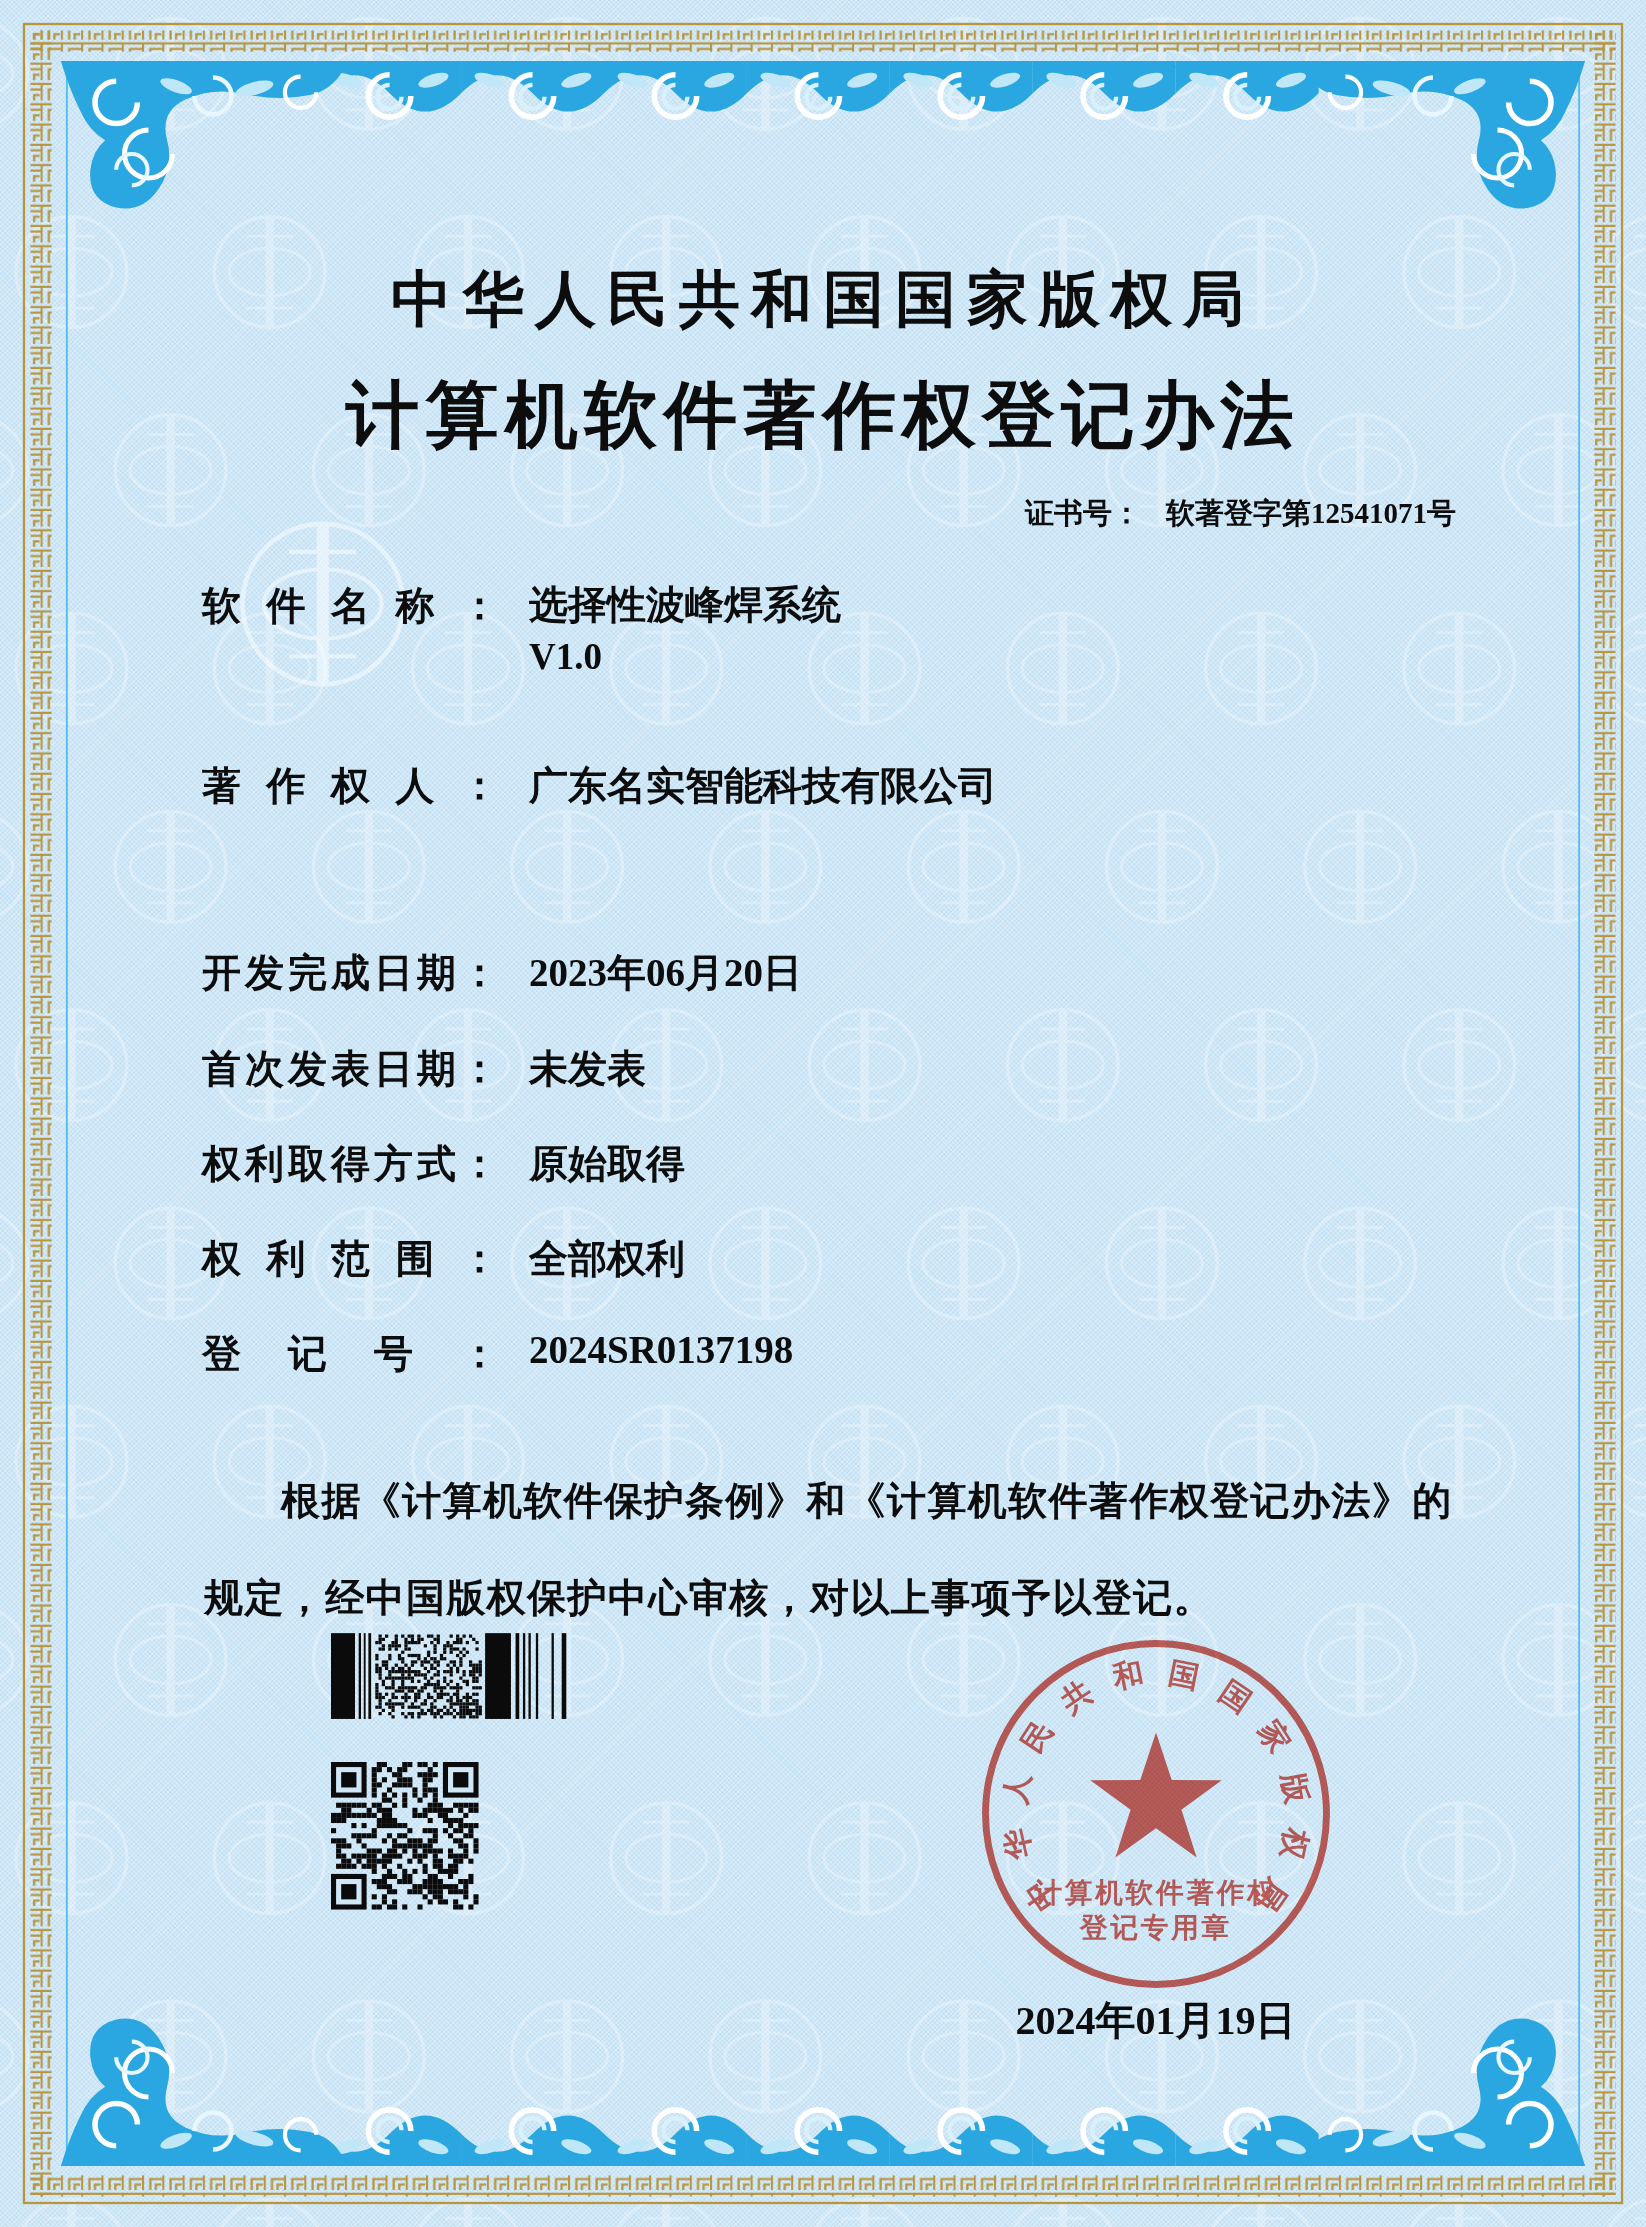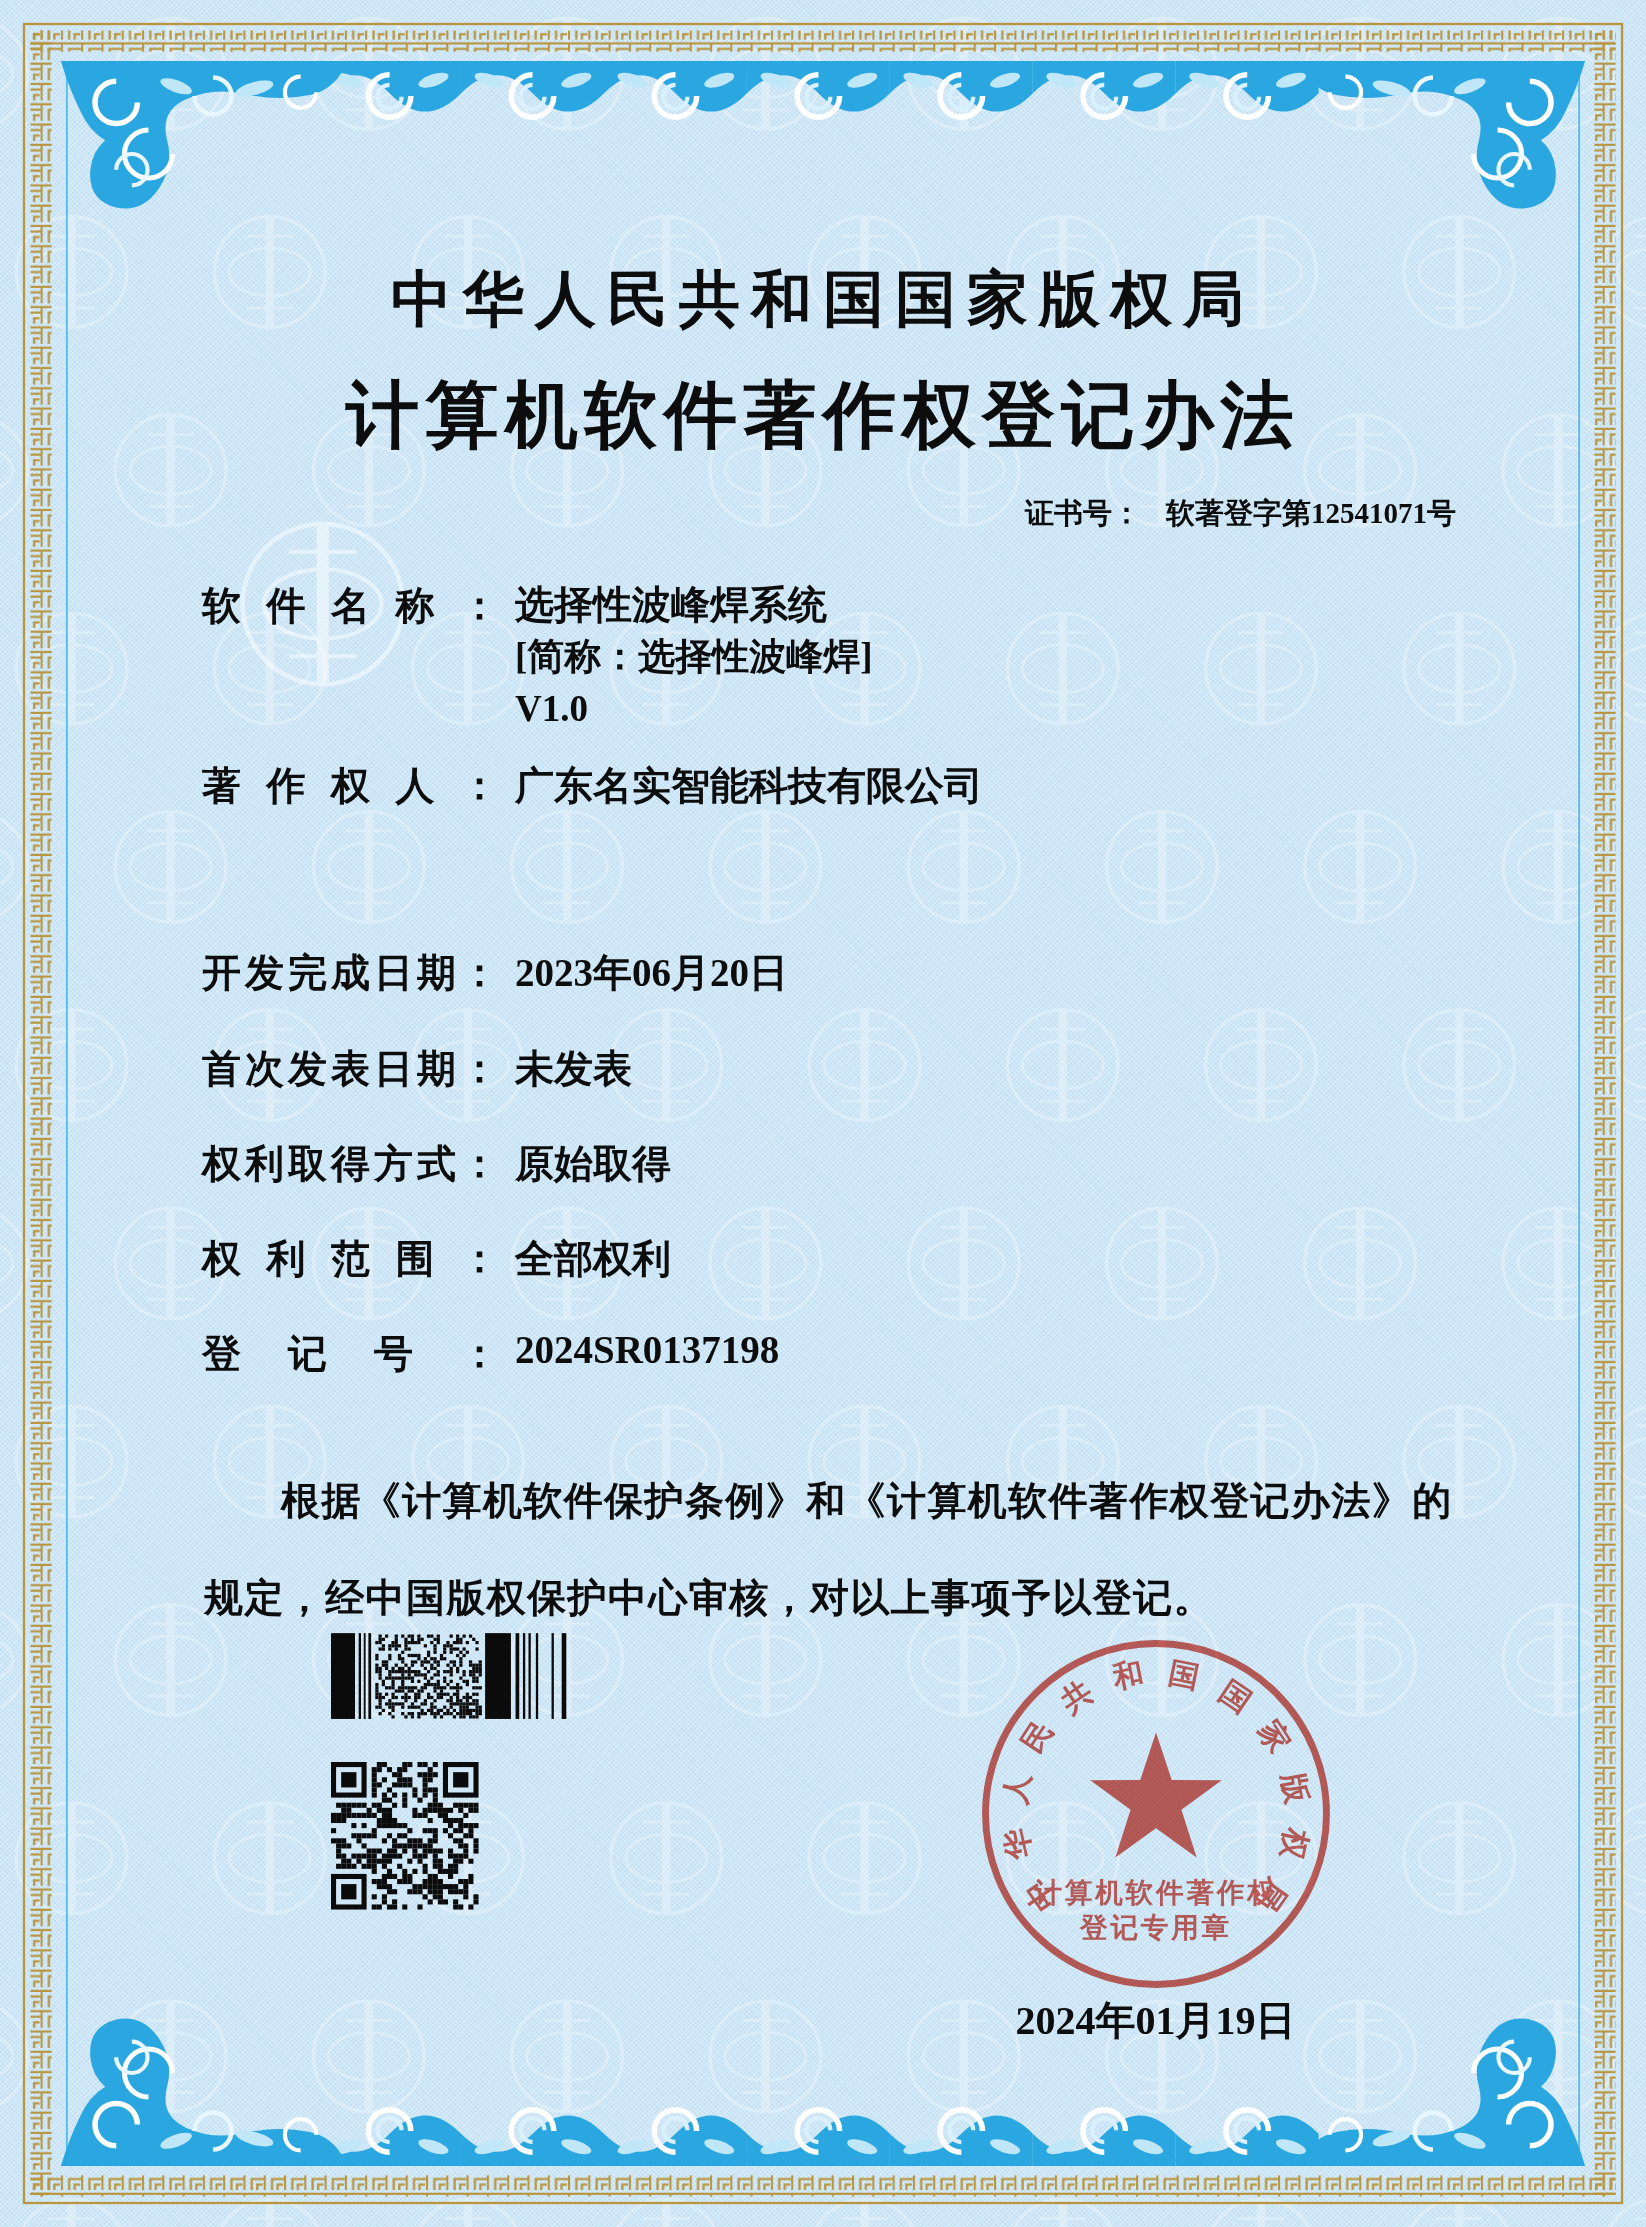--- a/index.html
+++ b/index.html
@@ -13,21 +13,21 @@
     color:#0d0d0d;
   }
   svg.deco{position:absolute;left:0;top:0;pointer-events:none;}
   .txt{position:absolute;white-space:nowrap;}
   .authority-title{top:259px;left:0;width:100%;text-align:center;font-size:61px;font-weight:700;letter-spacing:11px;}
   .certificate-title{top:367px;left:0;width:100%;text-align:center;font-size:73px;font-weight:700;letter-spacing:6.5px;}
   .certno-row{top:494px;right:190px;font-size:29px;font-weight:700;}
   .certno-row .lbl{margin-right:25px;text-align:right;}
   .field-row{left:202px;display:flex;align-items:flex-start;font-size:39px;font-weight:700;}
   .field-label{width:297px;text-align:justify;text-align-last:justify;flex:0 0 auto;}
-  .field-value{margin-left:16px;}
+  .field-value{margin-left:30px;}
   .field-value .vline{line-height:52px;}
   .vline2{font-size:37px;}
   .r1{top:579px}.r2{top:759px}.r3{top:946px}.r4{top:1042px}.r5{top:1137px}.r6{top:1232px}.r7{top:1327px}
   .statement{top:1452px;left:204px;width:1250px;font-size:39px;font-weight:700;letter-spacing:1.4px;line-height:97px;white-space:normal;}
   .statement .s1{text-indent:77px;}
   .issue-date{top:1993px;left:985px;width:341px;text-align:center;font-size:40px;font-weight:700;}
   .code-svg{position:absolute;}
   #barcode-svg{left:331px;top:1633px;}
   #qr-svg{left:331px;top:1762px;}
   #seal-svg{left:974px;top:1632px;mix-blend-mode:multiply;opacity:.92;}
@@ -229,21 +229,20 @@
   <div class="txt certificate-title">计算机软件著作权登记办法</div>
 
   <div class="txt certno-row">
     <span class="lbl">证书号：</span><span>软著登字第12541071号</span>
   </div>
 
   <div class="txt field-row r1">
     <span class="field-label">软件名称：</span>
     <span class="field-value">
       <div class="vline">选择性波峰焊系统</div>
-      <div class="vline vline2">[简称：选择性波峰焊]</div>
       <div class="vline vline2">V1.0</div>
     </span>
   </div>
 
   <div class="txt field-row r2">
     <span class="field-label">著作权人：</span>
     <span class="field-value">广东名实智能科技有限公司</span>
   </div>
 
   <div class="txt field-row r3">

